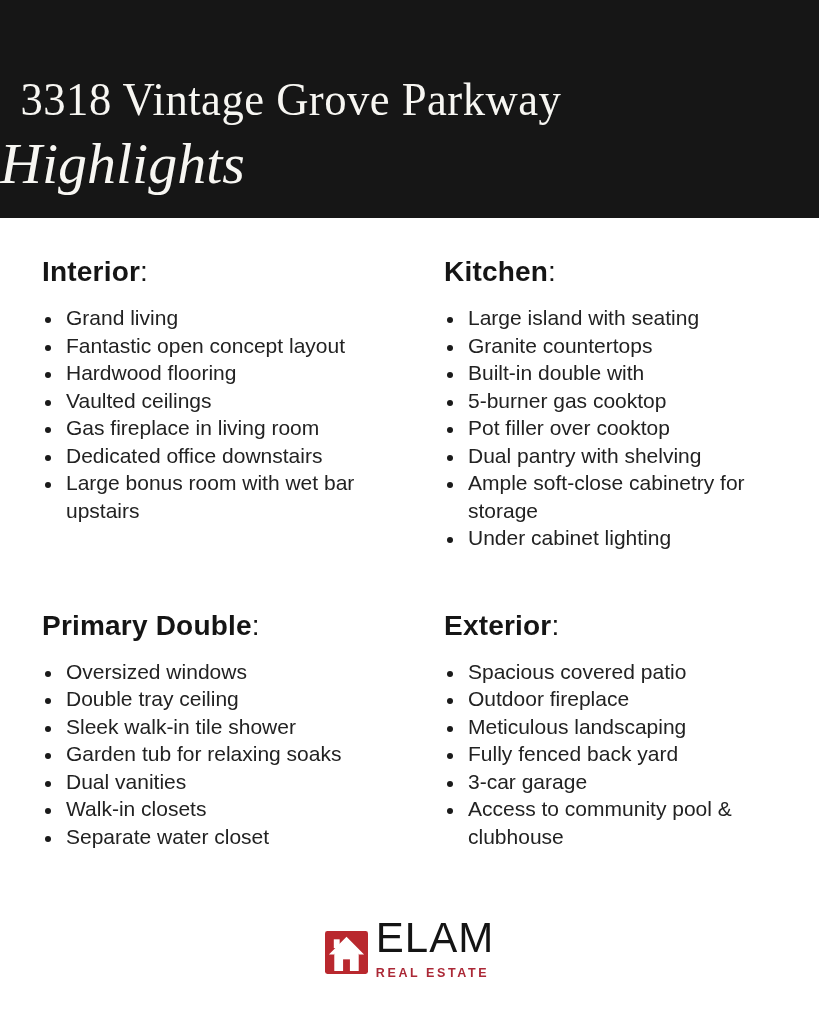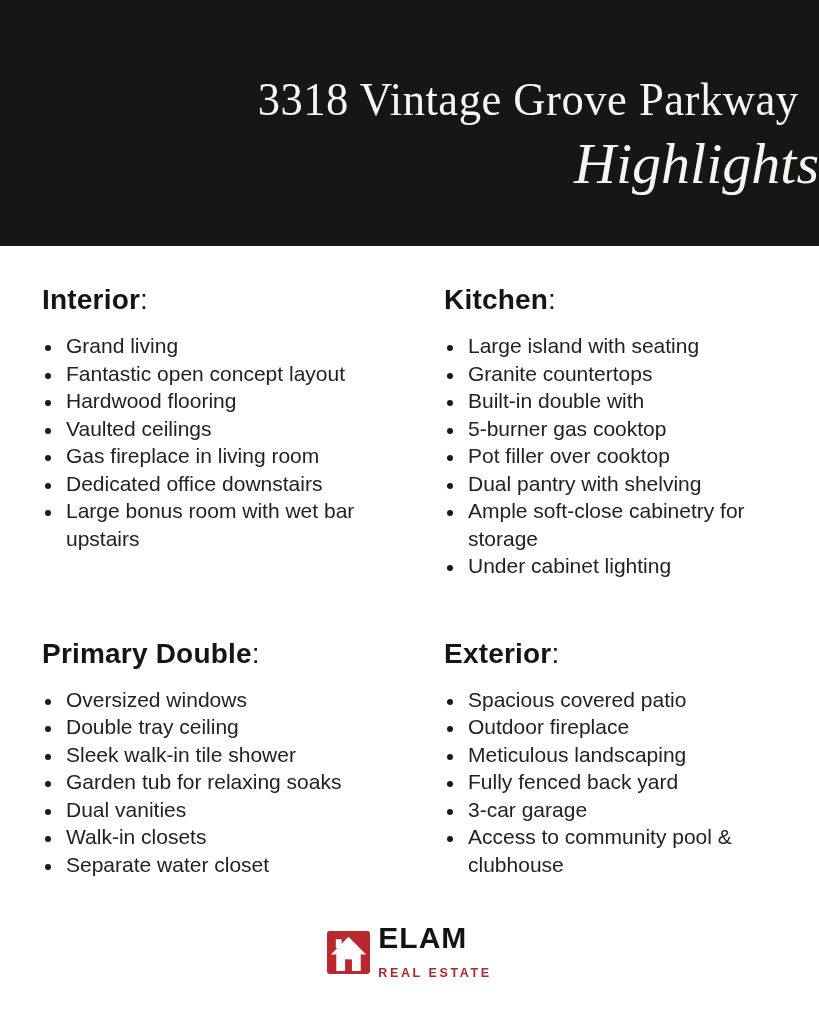--- a/index.html
+++ b/index.html
@@ -9,44 +9,43 @@
     height: 1024px;
     position: relative;
     background: #ffffff;
     overflow: hidden;
     font-family: "Liberation Sans", sans-serif;
     color: #1f1f1f;
   }
 
   
   .hero {
-    height: 246px;
+    height: 218px;
     background: #161616;
     color: #f7f6f2;
-    text-align: right;
+    text-align: left;
   }
   .hero-address {
     margin: 0;
     padding-top: 72px;
     font-family: "Liberation Serif", "DejaVu Serif", serif;
     font-weight: 400;
     font-size: 47px;
     line-height: 54px;
     letter-spacing: 0.5px;
     transform: scaleX(0.95);
     transform-origin: 50% 50%;
   }
   .hero-subtitle {
     margin-top: 6px;
     font-family: "Liberation Serif", "DejaVu Serif", serif;
     font-style: italic;
     font-weight: 400;
     font-size: 58px;
     line-height: 64px;
-    margin-left: 8px;
   }
 
   
   .grid {
     display: grid;
     grid-template-columns: 402px 1fr;
     padding: 24px 28px 0 30px;
     row-gap: 44px;
   }
   .section h2 {
@@ -75,22 +74,22 @@
     right: 0;
     bottom: 44px;
     display: flex;
     justify-content: center;
     align-items: center;
     gap: 8px;
   }
   .logo-icon { display: block; width: 43px; height: 43px; }
   .brand-text { display: flex; flex-direction: column; }
   .brand-name {
-    font-weight: 700;
-    font-size: 30px;
+    font-weight: 400;
+    font-size: 42px;
     line-height: 27px;
     letter-spacing: 1px;
     color: #141414;
   }
   .brand-sub {
     margin-top: 16px;
     font-weight: 700;
     font-size: 12.5px;
     line-height: 13px;
     letter-spacing: 2.6px;

